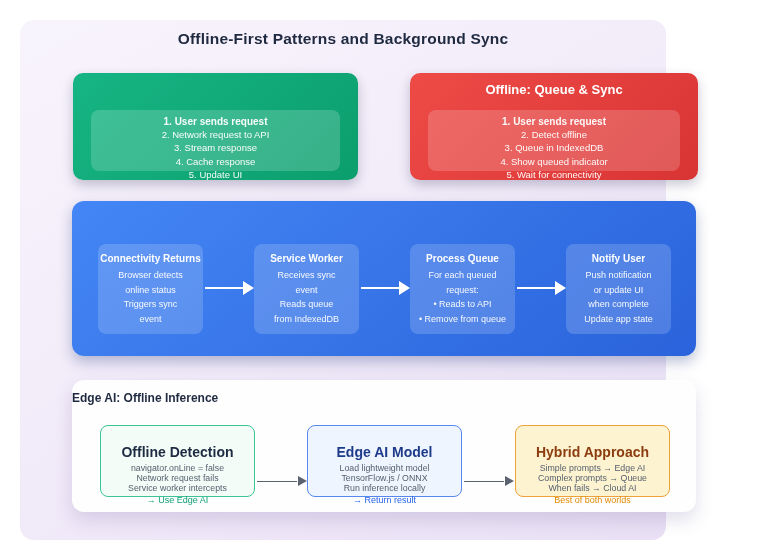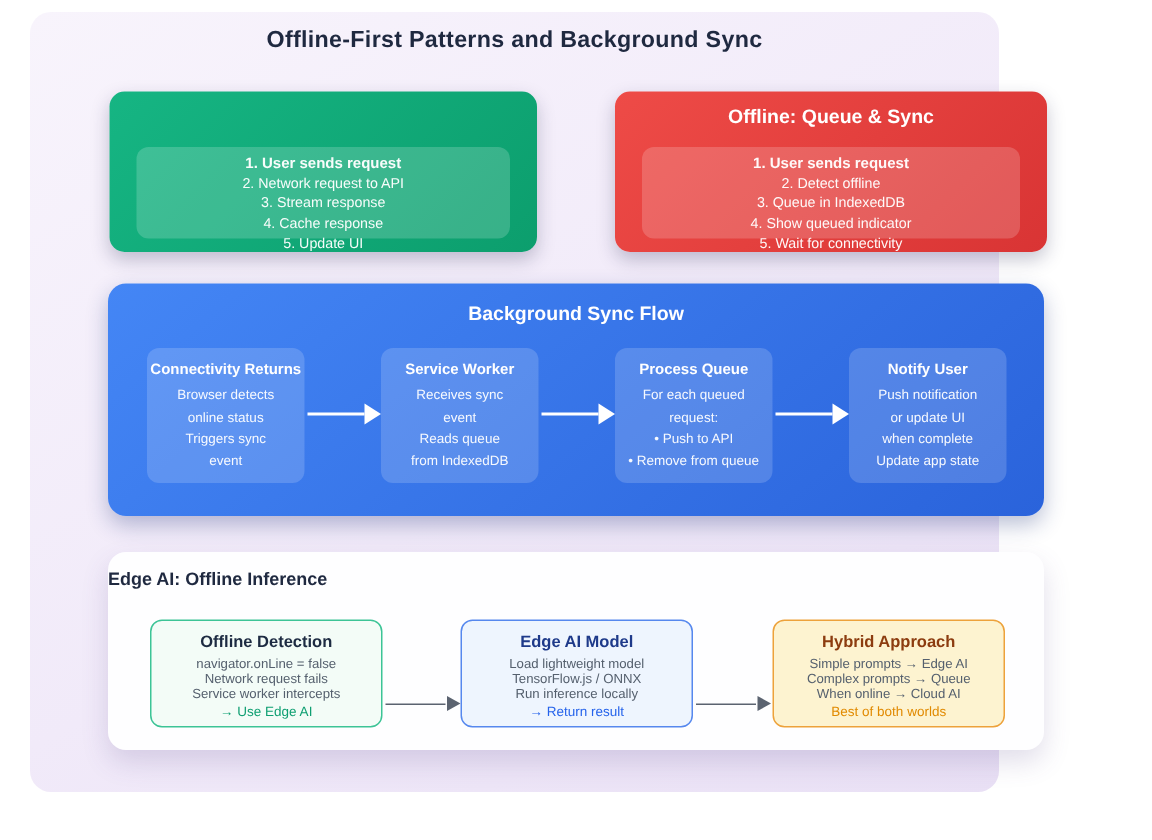--- a/index.html
+++ b/index.html
@@ -2,21 +2,21 @@
 <html><head>
 <meta charset="utf-8">
 <style>
   html,body{margin:0;padding:0;}
   body{
     width:768px;height:560px;position:relative;overflow:hidden;
     background:#ffffff;
     font-family:"Liberation Sans", sans-serif;
   }
   .canvas{
-    position:absolute;left:20px;top:8px;width:646px;height:520px;
+    position:absolute;left:20px;top:20px;width:646px;height:520px;
     border-radius:14px;
     background:linear-gradient(150deg,#f8f4fc 0%,#f1eaf9 55%,#e9e0f5 100%);
   }
   .main-title{
     position:absolute;left:0;top:10px;width:100%;text-align:center;
     font-size:15.5px;font-weight:bold;color:#1f2940;letter-spacing:.2px;
   }
   
   .card{
     position:absolute;top:53px;height:107px;border-radius:10px;overflow:hidden;
@@ -60,21 +60,21 @@
     box-shadow:0 8px 18px rgba(90,70,140,.18);
   }
   .edge-title{margin-top:11px;text-align:left;font-size:12px;font-weight:bold;color:#1f2940;}
   .edge-box{
     position:absolute;top:45px;width:155px;height:72px;border-radius:8px;
     border:1.5px solid;box-sizing:border-box;text-align:center;
   }
   .edge-box.e0{left:28px;background:#f3fcf7;border-color:#3cc496;}
   .edge-box.e1{left:235px;background:#eef5fe;border-color:#5688ee;}
   .edge-box.e2{left:443px;background:#fdf3d0;border-color:#eda23b;}
-  .edge-box-title{margin-top:8px;font-size:11px;font-weight:bold;}
+  .edge-box-title{margin-top:18px;font-size:14px;font-weight:bold;}
   .e0 .edge-box-title{color:#1d2b42;}
   .e1 .edge-box-title{color:#1e3a8a;}
   .e2 .edge-box-title{color:#8c3c0f;}
   .edge-line{font-size:8.8px;line-height:10.2px;color:#55606e;}
   .edge-line.ln0{margin-top:3px;}
   .edge-highlight{font-size:9px;font-weight:normal;margin-top:1px;}
   .e0 .edge-highlight{color:#0f9f72;}
   .e1 .edge-highlight{color:#2563eb;}
   .e2 .edge-highlight{color:#e18a00;}
   .garrow{position:absolute;top:96px;width:50px;height:11px;}
@@ -105,21 +105,20 @@
     <div class="steps-box">
       <div class="step first">1. User sends request</div>
       <div class="step">2. Detect offline</div>
       <div class="step">3. Queue in IndexedDB</div>
       <div class="step">4. Show queued indicator</div>
       <div class="step">5. Wait for connectivity</div>
     </div>
   </div>
 
   <div class="sync-panel">
-    <div class="sync-title">Background Sync Flow</div>
 
     <div class="sync-box b0">
       <div class="sync-box-title">Connectivity Returns</div>
       <div class="sync-line ln0">Browser detects</div>
       <div class="sync-line">online status</div>
       <div class="sync-line">Triggers sync</div>
       <div class="sync-line">event</div>
     </div>
 
     <div class="warrow a0">
@@ -137,21 +136,21 @@
 
     <div class="warrow a1">
         <div class="line"></div>
         <div class="head"></div>
       </div>
 
     <div class="sync-box b2">
       <div class="sync-box-title">Process Queue</div>
       <div class="sync-line ln0">For each queued</div>
       <div class="sync-line">request:</div>
-      <div class="sync-line">• Push to API</div>
+      <div class="sync-line">• Reads to API</div>
       <div class="sync-line">• Remove from queue</div>
     </div>
 
     <div class="warrow a2">
         <div class="line"></div>
         <div class="head"></div>
       </div>
 
     <div class="sync-box b3">
       <div class="sync-box-title">Notify User</div>
@@ -188,18 +187,18 @@
 
     <div class="garrow g1">
         <div class="line"></div>
         <div class="head"></div>
       </div>
 
     <div class="edge-box e2">
       <div class="edge-box-title">Hybrid Approach</div>
       <div class="edge-line ln0">Simple prompts → Edge AI</div>
       <div class="edge-line">Complex prompts → Queue</div>
-      <div class="edge-line">When online → Cloud AI</div>
+      <div class="edge-line">When fails → Cloud AI</div>
       <div class="edge-highlight">Best of both worlds</div>
     </div>
   </div>
 
 </div>
 
 </body></html>

